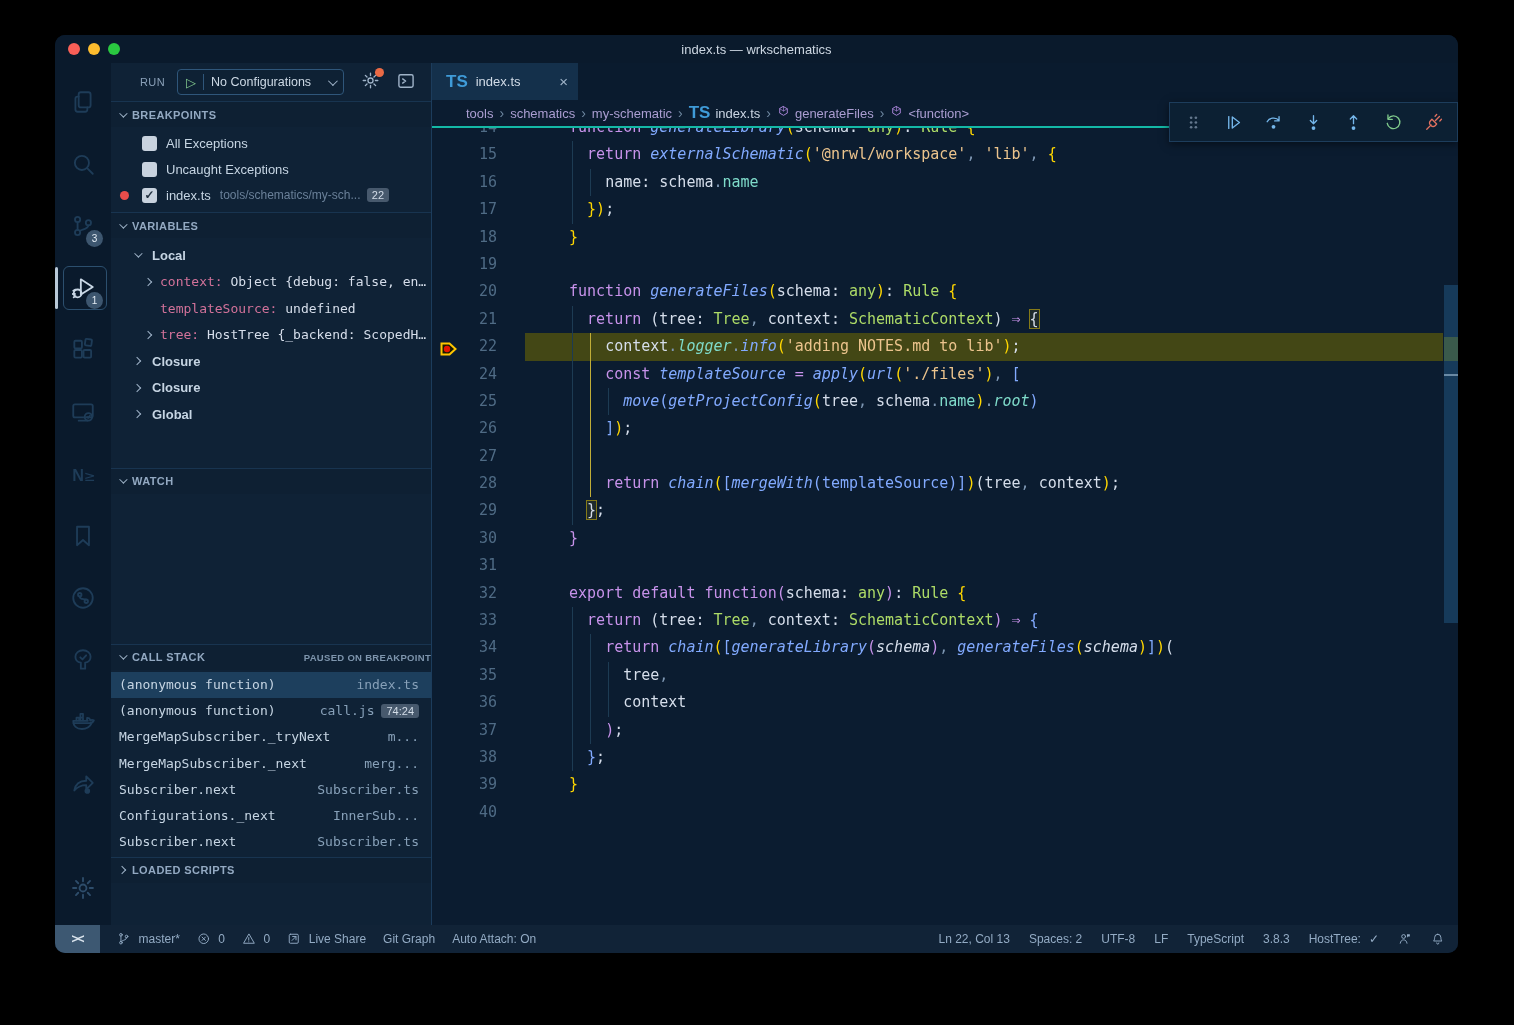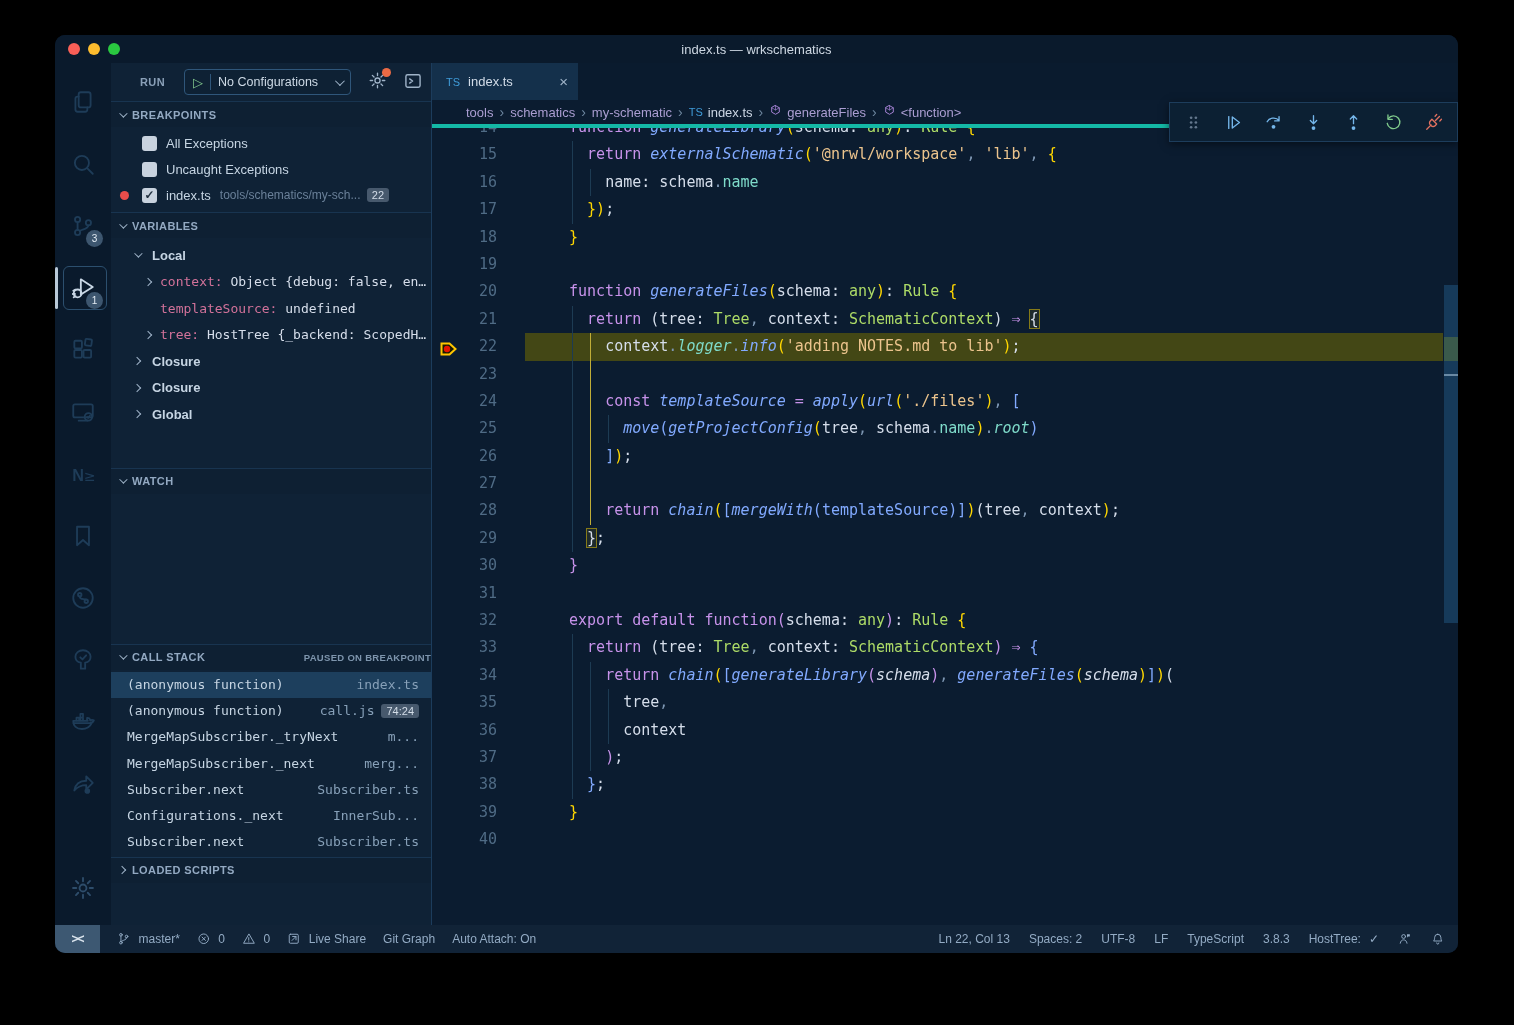--- a/index.html
+++ b/index.html
@@ -27,21 +27,21 @@
   .act-item.active { color:#c9d7e5; }
   .act-item.active .act-box { position:absolute; left:4px; top:9px; width:44px; height:44px; border:1px solid #2c4f6e; border-radius:6px; }
   .act-item.active::before { content:""; position:absolute; left:-4px; top:10px; width:3px; height:42px; background:#b9c9d8; border-radius:2px; }
   .act-badge { position:absolute; right:4px; bottom:10px; min-width:17px; height:17px; border-radius:9px; background:#3d566f; color:#e3ecf4; font-size:10px; display:flex; align-items:center; justify-content:center; padding:0 4px; }
   .act-spacer { flex:1; }
   .act-bottom { margin-bottom:6px; }
 
   
   .sidebar { width:321px; background:#0f2236; flex:none; display:flex; flex-direction:column; border-right:1px solid #1c3c5c; font-size:13px; color:#c6d5e3; overflow:hidden; }
   .runrow { height:38px; display:flex; align-items:center; flex:none; padding-left:29px; }
-  .run-label { font-size:11px; font-weight:bold; color:#8aa0b8; letter-spacing:.4px; margin-right:19px; }
+  .run-label { font-size:11px; font-weight:normal; color:#8aa0b8; letter-spacing:.4px; margin-right:12px; }
   .run-dd { width:167px; height:26px; border:1px solid #2f567a; border-radius:4px; display:flex; align-items:center; padding:0 8px; gap:7px; cursor:pointer; background:#0e2134; }
   .run-play { color:#82c88e; font-size:13px; line-height:1; }
   .run-sep { width:1px; height:16px; background:#2f567a; }
   .run-dd-label { flex:1; color:#cdd9e5; font-size:12.5px; white-space:nowrap; overflow:hidden; }
   .chev { width:7px; height:7px; border-right:1.5px solid #9fb3c8; border-bottom:1.5px solid #9fb3c8; display:inline-block; }
   .chev.down { transform:rotate(45deg) translateY(-2px); }
   .chev.right { transform:rotate(-45deg); }
   .run-gear { position:relative; margin-left:17px; color:#9fb3c8; cursor:pointer; }
   .run-gear svg { width:19px; height:19px; }
   .gear-dot { position:absolute; right:-4px; top:-3px; width:9px; height:9px; border-radius:50%; background:#ea6a45; }
@@ -64,36 +64,36 @@
   .var-row { height:26.5px; display:flex; align-items:center; position:relative; cursor:pointer; font-family:"DejaVu Sans Mono",monospace; font-size:13px; }
   .var-row .chev { position:absolute; width:6px; height:6px; }
   .var-scope { font-family:"Liberation Sans",sans-serif; font-weight:bold; color:#c6d5e3; }
   .var-name { color:#d2729a; }
   .var-value { color:#d6deeb; white-space:nowrap; overflow:hidden; }
 
   .watch-body { flex:none; height:150px; }
   .spacer40 { flex:none; height:40px; }
 
   .cs-rows { flex:none; padding-top:2px; padding-bottom:2px; }
-  .cs-row { height:26.2px; display:flex; align-items:center; padding:0 12px 0 16px; font-family:"DejaVu Sans Mono",monospace; font-size:13px; cursor:pointer; }
+  .cs-row { height:26.2px; display:flex; align-items:center; padding:0 12px 0 8px; font-family:"DejaVu Sans Mono",monospace; font-size:13px; cursor:pointer; }
   .cs-row.selected { background:#1d3f5d; }
   .cs-fn { color:#c6d5e3; white-space:nowrap; overflow:hidden; }
   .cs-file { margin-left:auto; color:#87a0b8; white-space:nowrap; }
 
   
   .editor { flex:1; display:flex; flex-direction:column; min-width:0; background:#0b1c30; position:relative; }
   .tabbar { height:37px; background:#0a1b2e; display:flex; align-items:stretch; flex:none; }
   .tab { width:146px; background:#14304b; display:flex; align-items:center; gap:8px; padding:0 10px 0 14px; cursor:pointer; }
-  .ts-icon { color:#3f9bd8; font-weight:normal; font-size:11px; }
+  .ts-icon { color:#3f9bd8; font-weight:bold; font-size:17px; }
   .tab-label { color:#d2dce8; font-size:13px; flex:1; }
   .tab-close { color:#9fb3c8; font-size:15px; cursor:pointer; }
   .tab-spacer { flex:1; }
   .editor-actions { display:flex; align-items:center; gap:22px; padding-right:20px; color:#b9c9d8; }
 
-  .breadcrumbs { height:28px; flex:none; display:flex; align-items:center; gap:6px; padding-left:34px; font-size:13px; color:#ab9ed2; border-bottom:4px solid #14b8a6; }
+  .breadcrumbs { height:28px; flex:none; display:flex; align-items:center; gap:6px; padding-left:34px; font-size:13px; color:#ab9ed2; border-bottom:2px solid #14b8a6; }
   .bc-sep { color:#6e87a0; font-size:14px; }
   .bc-item { display:flex; align-items:center; gap:5px; cursor:pointer; }
   .bc-item.file { color:#ccd6e4; }
   .bc-sym svg { width:13px; height:13px; color:#b08ae0; }
 
   .code-wrap { flex:1; position:relative; overflow:hidden; }
   .code-scroller { position:absolute; left:0; right:0; top:-14px; }
   .code-line { display:flex; height:27.4px; line-height:27.4px; position:relative; font-family:"DejaVu Sans Mono",monospace; font-size:15px;gap:44px; }
   .code-line.hl::after { content:""; position:absolute; left:93px; right:15px; top:0; bottom:0; background:#434715; z-index:0; }
   .gutter { width:93px; flex:none; text-align:right; padding-right:28px; color:#4f6b85; position:relative; z-index:2; }
@@ -476,24 +476,20 @@
               <div class="code-line">
                 <div class="gutter">21</div>
                 <div class="code-text"><span class="guide" style="left: 3px;"></span><span class="tk-w">  </span><span class="tk-ki">return</span><span class="tk-w"> (</span><span class="tk-w">tree</span><span class="tk-w">: </span><span class="tk-t">Tree</span><span class="tk-d">,</span><span class="tk-w"> </span><span class="tk-w">context</span><span class="tk-w">: </span><span class="tk-t">SchematicContext</span><span class="tk-w">) </span><span class="tk-k">⇒</span><span class="tk-w"> </span><span class="tk-bm">{</span></div>
               </div>
               <div class="code-line hl">
                 <div class="gutter">22<span class="bp-arrow"><svg width="19" height="16" viewBox="0 0 19 16">
                       <path d="M1.5 2.5h8l6 5.5-6 5.5h-8z" fill="#1a1a00" stroke="#ffc600" stroke-width="2"></path>
                       <circle cx="7" cy="8" r="3.2" fill="#e51400"></circle>
                     </svg></span></div>
                 <div class="code-text"><span class="guide" style="left: 3px;"></span><span class="guide y" style="left: 21px;"></span><span class="tk-w">    </span><span class="tk-w">context</span><span class="tk-d">.</span><span class="tk-pi">logger</span><span class="tk-d">.</span><span class="tk-f">info</span><span class="tk-g">(</span><span class="tk-s">'adding NOTES.md to lib'</span><span class="tk-g">)</span><span class="tk-w">;</span></div>
-              </div>
-              <div class="code-line">
-                <div class="gutter">23</div>
-                <div class="code-text"><span class="guide" style="left: 3px;"></span><span class="guide y" style="left: 21px;"></span></div>
               </div>
               <div class="code-line">
                 <div class="gutter">24</div>
                 <div class="code-text"><span class="guide" style="left: 3px;"></span><span class="guide y" style="left: 21px;"></span><span class="tk-w">    </span><span class="tk-k">const</span><span class="tk-w"> </span><span class="tk-f">templateSource</span><span class="tk-w"> </span><span class="tk-k">=</span><span class="tk-w"> </span><span class="tk-f">apply</span><span class="tk-g">(</span><span class="tk-f">url</span><span class="tk-g">(</span><span class="tk-s">'./files'</span><span class="tk-g">)</span><span class="tk-d">,</span><span class="tk-w"> </span><span class="tk-bl">[</span></div>
               </div>
               <div class="code-line">
                 <div class="gutter">25</div>
                 <div class="code-text"><span class="guide" style="left: 3px;"></span><span class="guide y" style="left: 21px;"></span><span class="guide" style="left: 39px;"></span><span class="tk-w">      </span><span class="tk-f">move</span><span class="tk-bl">(</span><span class="tk-f">getProjectConfig</span><span class="tk-g">(</span><span class="tk-w">tree</span><span class="tk-d">,</span><span class="tk-w"> </span><span class="tk-w">schema</span><span class="tk-d">.</span><span class="tk-p">name</span><span class="tk-g">)</span><span class="tk-d">.</span><span class="tk-pi">root</span><span class="tk-bl">)</span></div>
               </div>
               <div class="code-line">

